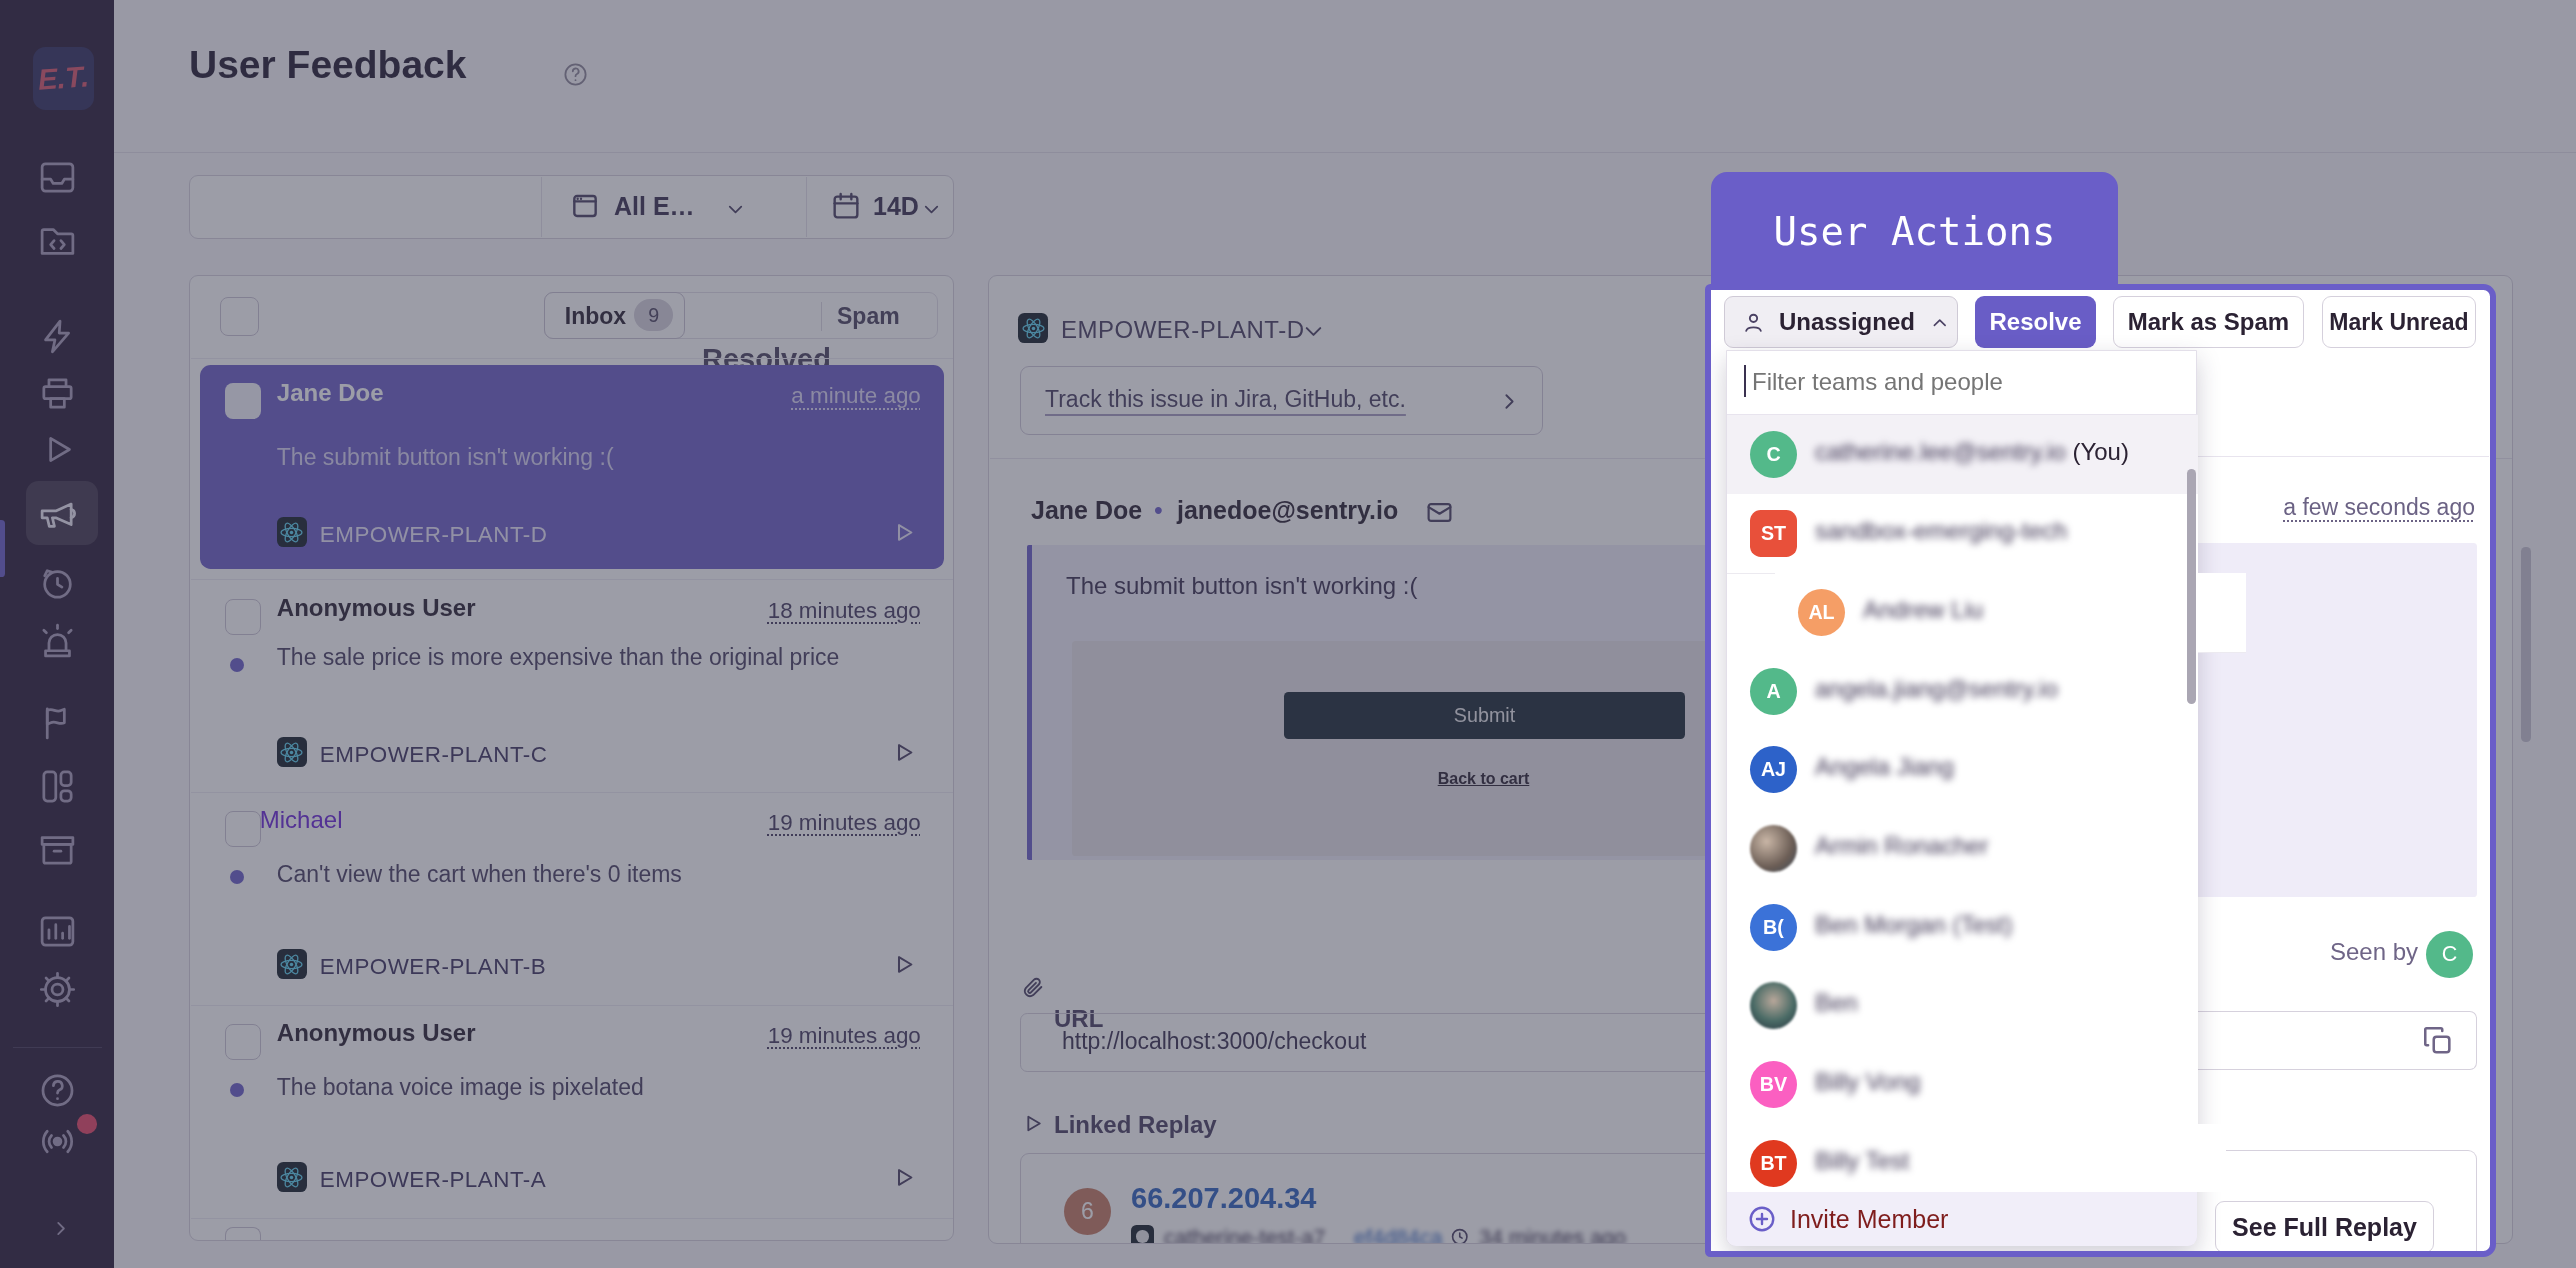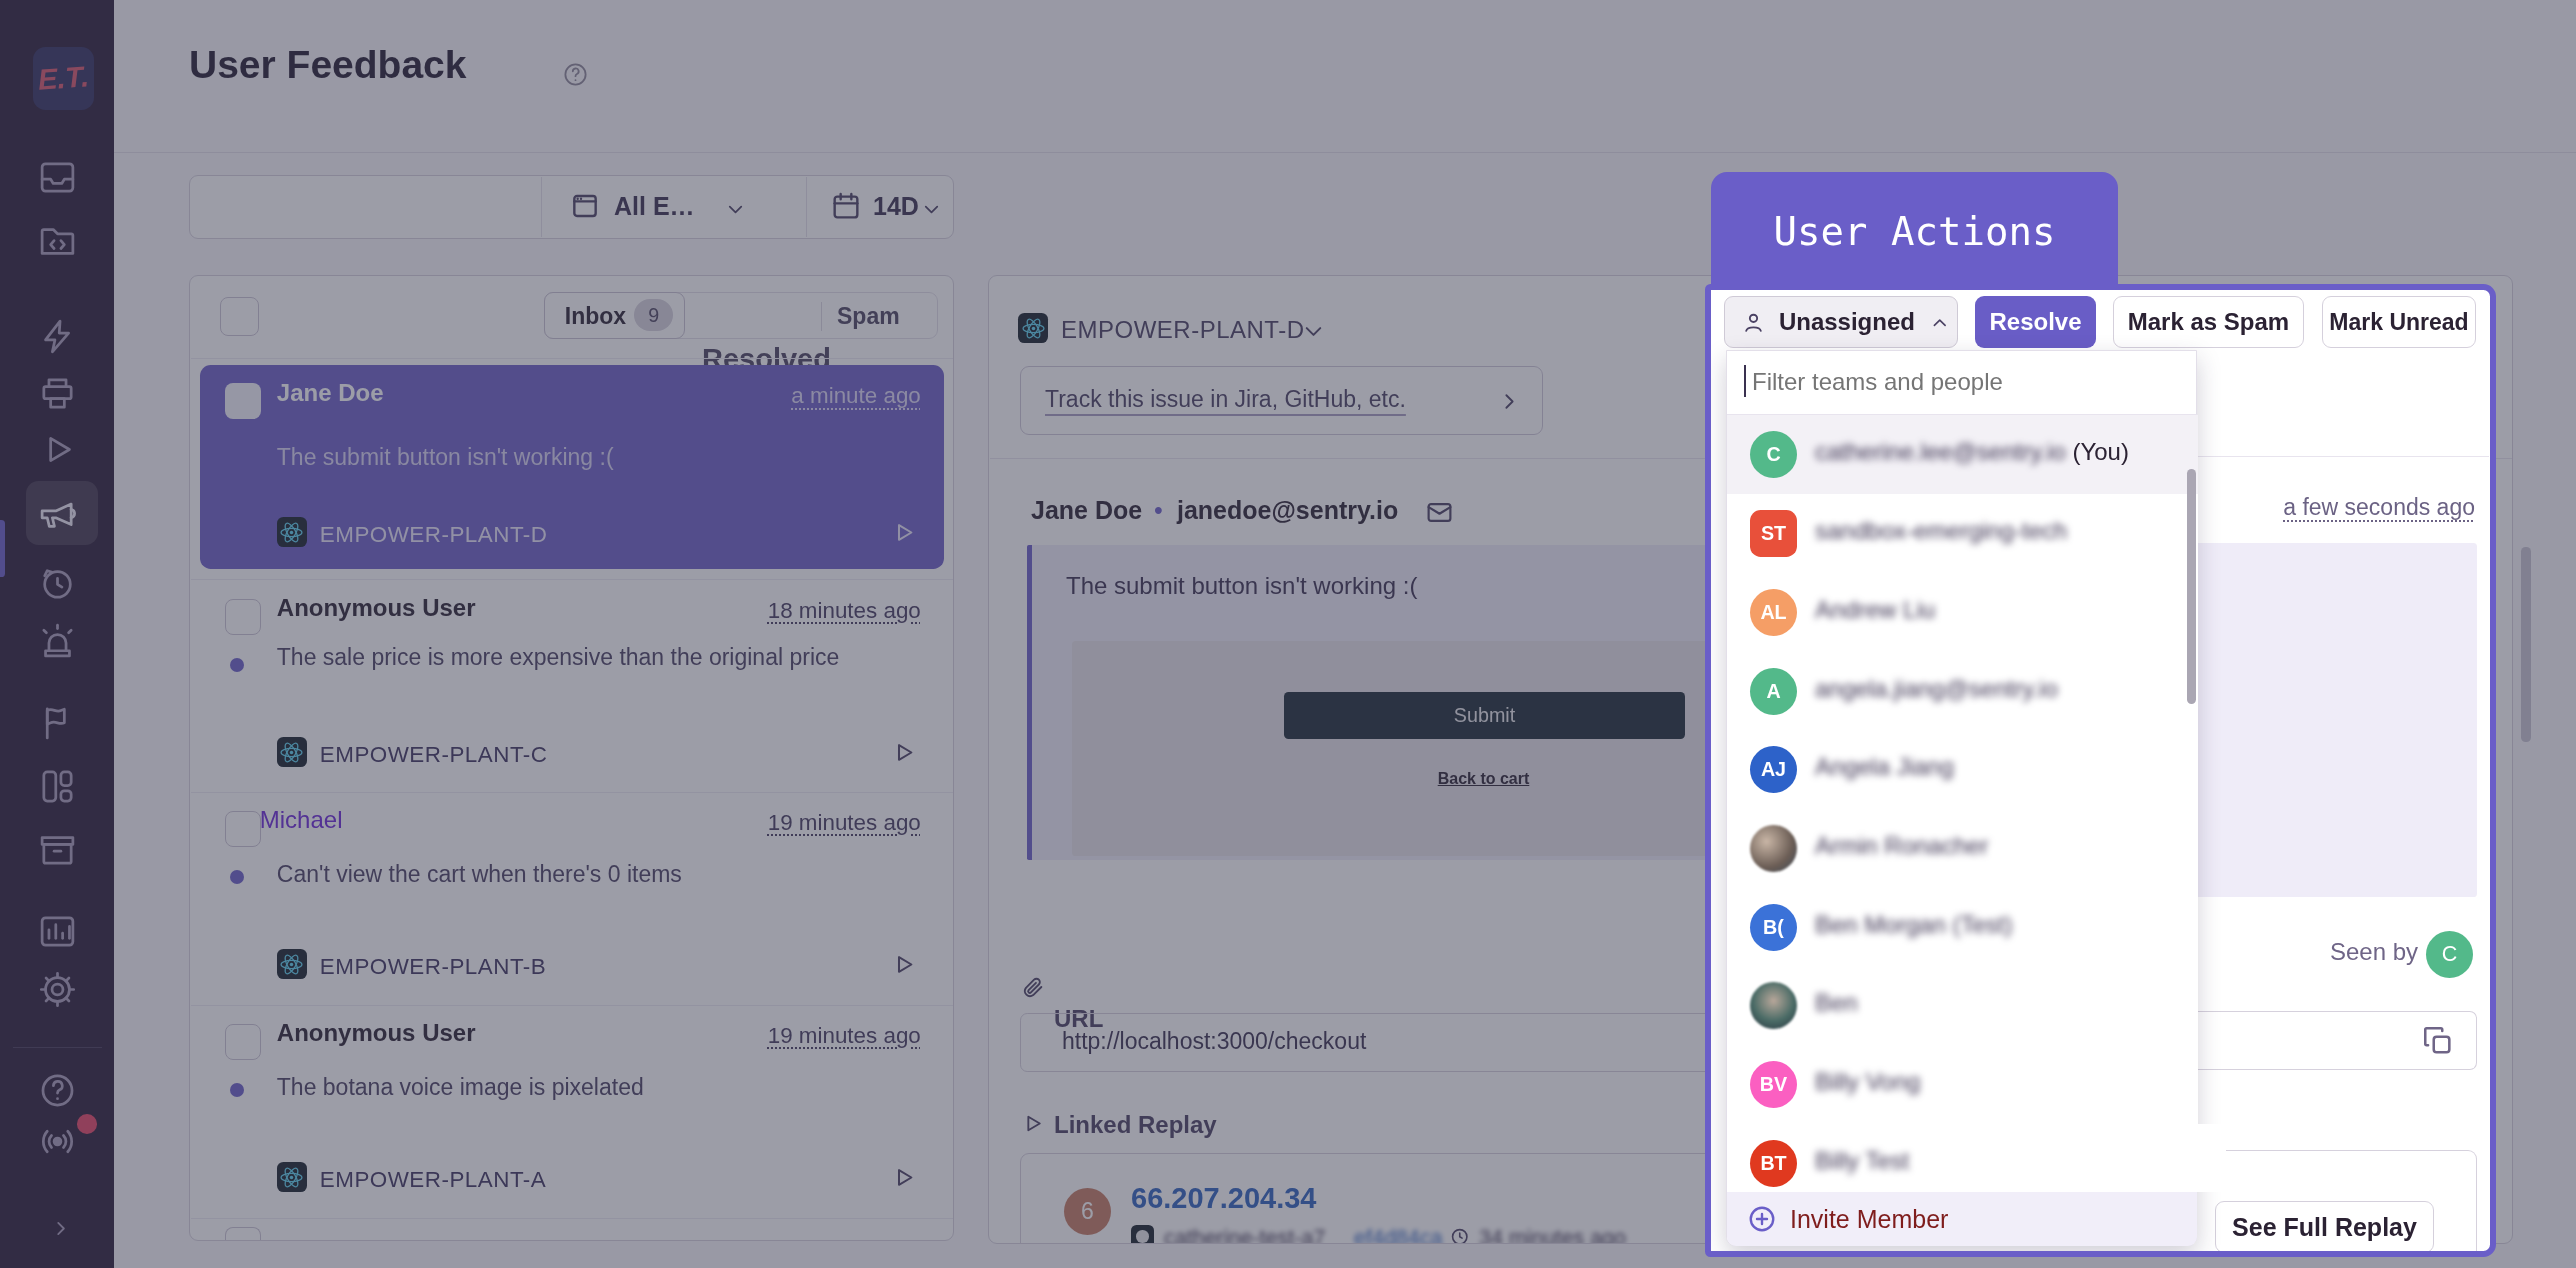--- a/index.html
+++ b/index.html
@@ -370,21 +370,21 @@
       <div class="abs" style="left:0;top:63px;width:470px;height:1.3px;background:#e8e4ee;"></div>
 
       <div class="drow" style="top:64px;background:#f3f1f6;">
         <span class="dav" style="background:#53b98a;">C</span>
         <span class="dname"><span class="blur">catherine.lee@sentry.io</span> <span style="color:#2b2233;">(You)</span></span>
       </div>
       <div class="drow" style="top:143px;">
         <span class="dav" style="background:#e8503a;border-radius:10.7px;">ST</span>
         <span class="dname blur">sandbox-emerging-tech</span>
       </div>
-      <div class="drow" style="top:222px;">
+      <div class="drow" style="top:222px;margin-left:48px;">
         <span class="dav" style="background:#f59e66;">AL</span>
         <span class="dname blur">Andrew Liu</span>
       </div>
       <div class="drow" style="top:301px;">
         <span class="dav" style="background:#53b98a;">A</span>
         <span class="dname blur">angela.jiang@sentry.io</span>
       </div>
       <div class="drow" style="top:379px;">
         <span class="dav" style="background:#2d62c9;">AJ</span>
         <span class="dname blur">Angela Jiang</span>

